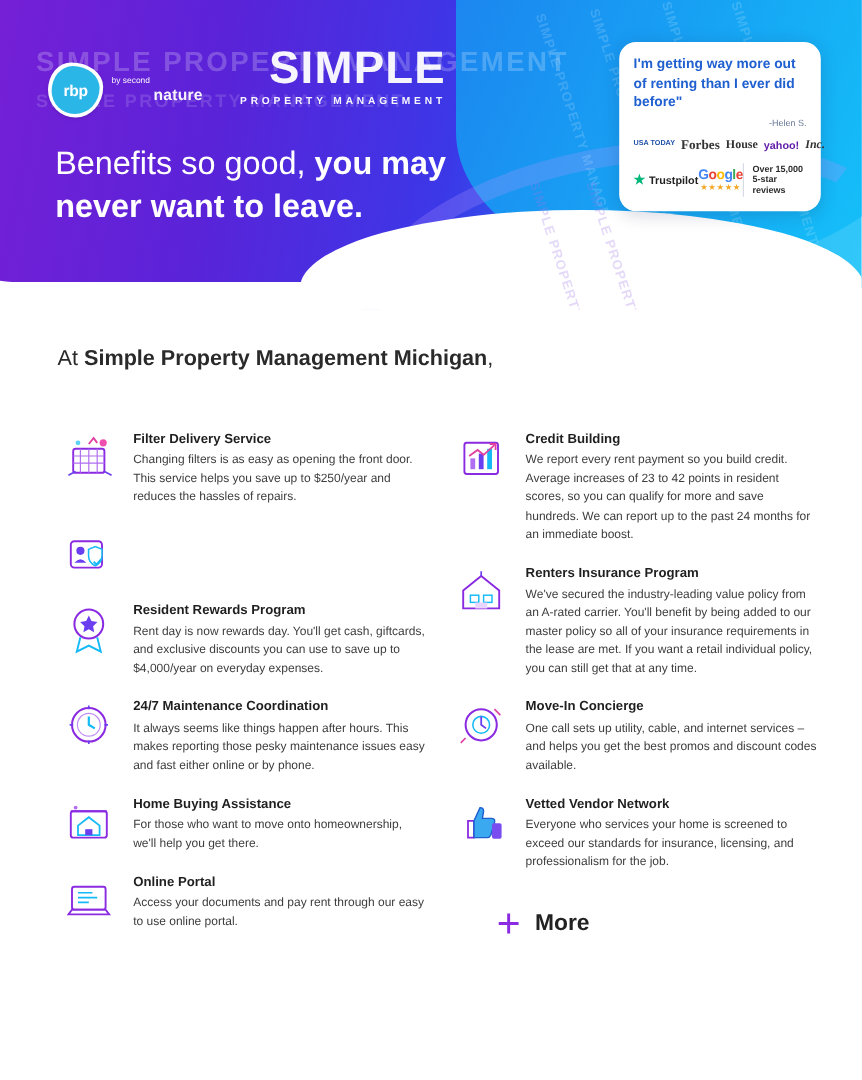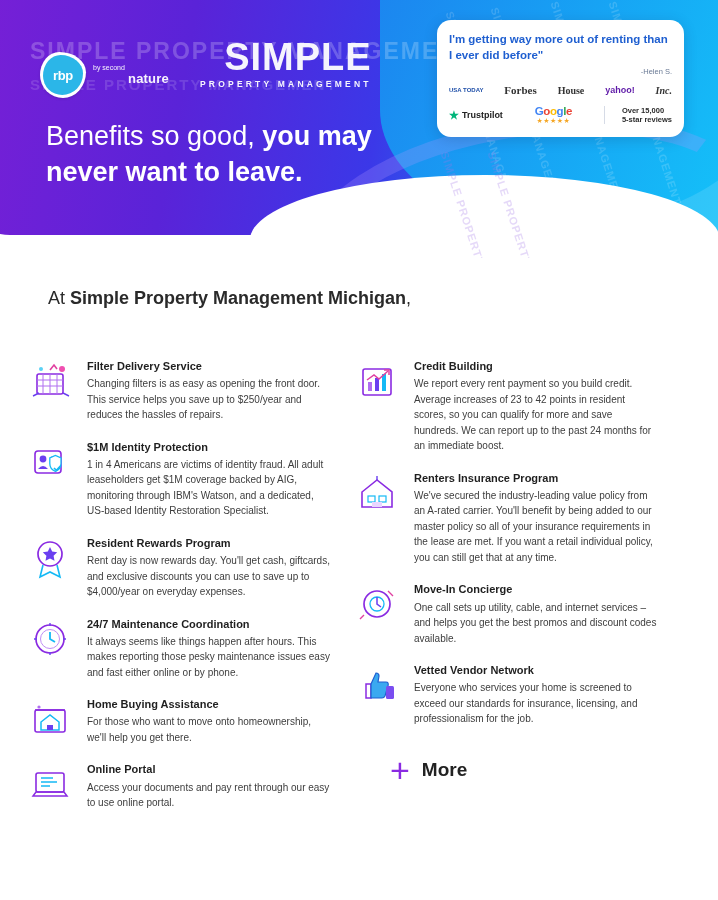--- a/index.html
+++ b/index.html
@@ -129,22 +129,22 @@
     color: #ffffff;
     font-size: 27px;
     line-height: 1.35;
     font-weight: 400;
   }
   .hero-title b { font-weight: 700; }
 
   
   .review-card {
     position: absolute;
-    right: 34px; top: 20px;
-    width: 247px;
+    right: 34px; top: 35px;
+    width: 168px;
     background: #ffffff;
     border-radius: 14px;
     box-shadow: 0 3px 14px rgba(20,30,80,0.18);
     padding: 12px 12px 12px 12px;
     box-sizing: border-box;
   }
   .review-quote {
     color: #1f5fd0;
     font-size: 11.5px;
     font-weight: 700;
@@ -187,21 +187,21 @@
     font-size: 9px; font-weight: 700; color: #222;
   }
   .trust-star { color: #00b67a; font-size: 11px; }
   .google-box { text-align: center; }
   .google-word { font-size: 11.5px; font-weight: 700; letter-spacing: -0.4px; }
   .google-word .g1{color:#4285F4}.google-word .g2{color:#EA4335}.google-word .g3{color:#FBBC05}
   .google-word .g4{color:#4285F4}.google-word .g5{color:#34A853}.google-word .g6{color:#EA4335}
   .google-stars { color: #f5a623; font-size: 7px; letter-spacing: 0.5px; }
   .reviews-count {
     border-left: 1px solid #d6dbe6;
-    padding-left: 17px;
+    padding-left: 7px;
     font-size: 7.5px;
     line-height: 1.25;
     font-weight: 700;
     color: #2b2b2b;
   }
 
   
   .simple-overlay {
     position: absolute;
     left: 200px; top: 38px;
@@ -228,21 +228,21 @@
     width: 620px;
     color: #2a2a2a;
     font-size: 18px;
     line-height: 1.5;
   }
   .headline b { font-weight: 700; }
 
   
   .cols {
     position: absolute;
-    top: 360px; left: 29px;
+    top: 360px; left: 53px;
     width: 630px;
     display: flex;
     gap: 24px;
   }
   .col { width: 303px; }
 
   .item {
     display: flex;
     gap: 12px;
     margin-bottom: 18px;
@@ -388,24 +388,20 @@
         <div class="item-icon">
           <svg width="46" height="44" viewBox="0 0 46 44">
             <rect x="6" y="10" width="26" height="22" rx="3" fill="none" stroke="#8a2be2" stroke-width="1.6"></rect>
             <circle cx="14" cy="18" r="3.4" fill="#6a3ff0"></circle>
             <path d="M9 28 q5 -6 10 0" fill="#6a3ff0"></path>
             <path d="M22 16 h7 M22 20 h7 M22 24 h5" stroke="#b06ef0" stroke-width="1.2"></path>
             <path d="M31 16 l7 -3 l7 3 v7 q0 7 -7 10 q-7 -3 -7 -10 z" fill="#ffffff" stroke="#14b9f5" stroke-width="1.6" transform="translate(-4,4) scale(0.8)"></path>
             <path d="M25 27 l2.4 2.4 l4.6 -5" fill="none" stroke="#14b9f5" stroke-width="1.6"></path>
           </svg>
         </div>
-        <div class="item-body">
-          <div class="item-title">$1M Identity Protection</div>
-          <div class="item-desc">1 in 4 Americans are victims of identity fraud. All adult leaseholders get $1M coverage backed by AIG, monitoring through IBM's Watson, and a dedicated, US-based Identity Restoration Specialist.</div>
-        </div>
       </div>
 
       <div class="item">
         <div class="item-icon">
           <svg width="46" height="44" viewBox="0 0 46 44">
             <circle cx="21" cy="17" r="12" fill="none" stroke="#8a2be2" stroke-width="1.7"></circle>
             <path d="M21 10 l2.2 4.6 l5 .7 l-3.6 3.5 l.9 5 l-4.5 -2.4 l-4.5 2.4 l.9 -5 l-3.6 -3.5 l5 -.7 z" fill="#6a3ff0"></path>
             <path d="M14 28 l-3 12 l10 -5 l10 5 l-3 -12" fill="none" stroke="#14b9f5" stroke-width="1.6"></path>
           </svg>
         </div>

